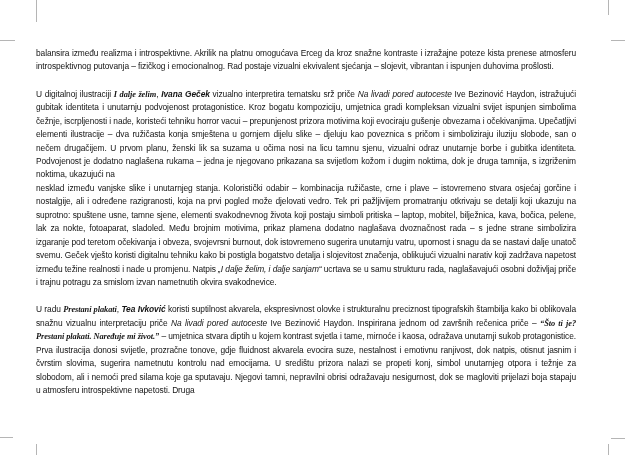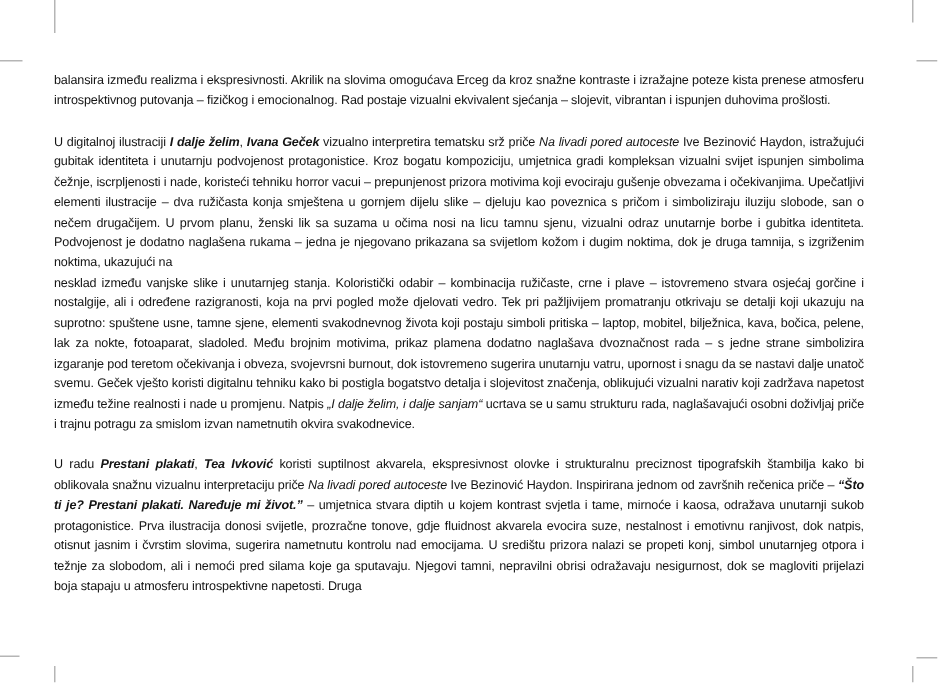--- a/index.html
+++ b/index.html
@@ -42,39 +42,39 @@
     letter-spacing: -0.08px;
     text-align: justify;
   }
   .text-block p {
     margin: 0 0 13.8px 0;
     white-space: pre-wrap;
   }
   .rn  { font-style: normal; font-weight: normal; }
   .rb  { font-weight: bold; font-style: italic; }
   .ri  { font-style: italic; margin-top: 28px; }
-  .rbi { font-style: italic; font-weight: bold; }
+  .rbi { font-style: italic; font-weight: bold; font-family: Liberation Serif, serif; }
 </style>
 </head>
 <body>
 
 <div class="page">
 
   <div class="crop tl-v"></div>
   <div class="crop tl-h"></div>
   <div class="crop tr-v"></div>
   <div class="crop tr-h"></div>
   <div class="crop bl-h"></div>
   <div class="crop bl-v"></div>
   <div class="crop br-h"></div>
   <div class="crop br-v"></div>
 
   <div class="text-block">
 
-    <p><span class="rn">balansira između realizma i ekspresivnosti. Akrilik na slovima omogućava Erceg da kroz snažne kontraste i izražajne poteze kista prenese atmosferu introspektivnog putovanja – fizičkog i emocionalnog. Rad postaje vizualni ekvivalent sjećanja – slojevit, vibrantan i ispunjen duhovima prošlosti.</span></p>
+    <p><span class="rn">balansira između realizma i introspektivne. Akrilik na platnu omogućava Erceg da kroz snažne kontraste i izražajne poteze kista prenese atmosferu introspektivnog putovanja – fizičkog i emocionalnog. Rad postaje vizualni ekvivalent sjećanja – slojevit, vibrantan i ispunjen duhovima prošlosti.</span></p>
 
     <p><span class="rn">U digitalnoj ilustraciji </span><span class="rbi">I dalje želim</span><span class="rn">, </span><span class="rb">Ivana Geček</span><span class="rn"> vizualno interpretira tematsku srž priče </span><span class="ri">Na livadi pored autoceste</span><span class="rn"> Ive Bezinović Haydon, istražujući gubitak identiteta i unutarnju podvojenost protagonistice. Kroz bogatu kompoziciju, umjetnica gradi kompleksan vizualni svijet ispunjen simbolima čežnje, iscrpljenosti i nade, koristeći tehniku horror vacui – prepunjenost prizora motivima koji evociraju gušenje obvezama i očekivanjima. Upečatljivi elementi ilustracije – dva ružičasta konja smještena u gornjem dijelu slike – djeluju kao poveznica s pričom i simboliziraju iluziju slobode, san o nečem drugačijem. U prvom planu, ženski lik sa suzama u očima nosi na licu tamnu sjenu, vizualni odraz unutarnje borbe i gubitka identiteta. Podvojenost je dodatno naglašena rukama – jedna je njegovano prikazana sa svijetlom kožom i dugim noktima, dok je druga tamnija, s izgriženim noktima, ukazujući na
 nesklad između vanjske slike i unutarnjeg stanja. Koloristički odabir – kombinacija ružičaste, crne i plave – istovremeno stvara osjećaj gorčine i nostalgije, ali i određene razigranosti, koja na prvi pogled može djelovati vedro. Tek pri pažljivijem promatranju otkrivaju se detalji koji ukazuju na suprotno: spuštene usne, tamne sjene, elementi svakodnevnog života koji postaju simboli pritiska – laptop, mobitel, bilježnica, kava, bočica, pelene, lak za nokte, fotoaparat, sladoled. Među brojnim motivima, prikaz plamena dodatno naglašava dvoznačnost rada – s jedne strane simbolizira izgaranje pod teretom očekivanja i obveza, svojevrsni burnout, dok istovremeno sugerira unutarnju vatru, upornost i snagu da se nastavi dalje unatoč svemu. Geček vješto koristi digitalnu tehniku kako bi postigla bogatstvo detalja i slojevitost značenja, oblikujući vizualni narativ koji zadržava napetost između težine realnosti i nade u promjenu. Natpis </span><span class="ri">„I dalje želim, i dalje sanjam“</span><span class="rn"> ucrtava se u samu strukturu rada, naglašavajući osobni doživljaj priče i trajnu potragu za smislom izvan nametnutih okvira svakodnevice.</span></p>
 
     <p><span class="rn">U radu </span><span class="rbi">Prestani plakati</span><span class="rn">, </span><span class="rb">Tea Ivković</span><span class="rn"> koristi suptilnost akvarela, ekspresivnost olovke i strukturalnu preciznost tipografskih štambilja kako bi oblikovala snažnu vizualnu interpretaciju priče </span><span class="ri">Na livadi pored autoceste</span><span class="rn"> Ive Bezinović Haydon. Inspirirana jednom od završnih rečenica priče – </span><span class="rbi">“Što ti je? Prestani plakati. Naređuje mi život.”</span><span class="rn"> – umjetnica stvara diptih u kojem kontrast svjetla i tame, mirnoće i kaosa, odražava unutarnji sukob protagonistice. Prva ilustracija donosi svijetle, prozračne tonove, gdje fluidnost akvarela evocira suze, nestalnost i emotivnu ranjivost, dok natpis, otisnut jasnim i čvrstim slovima, sugerira nametnutu kontrolu nad emocijama. U središtu prizora nalazi se propeti konj, simbol unutarnjeg otpora i težnje za slobodom, ali i nemoći pred silama koje ga sputavaju. Njegovi tamni, nepravilni obrisi odražavaju nesigurnost, dok se magloviti prijelazi boja stapaju u atmosferu introspektivne napetosti. Druga</span></p>
 
   </div>
 </div>
 
 </body></html>

